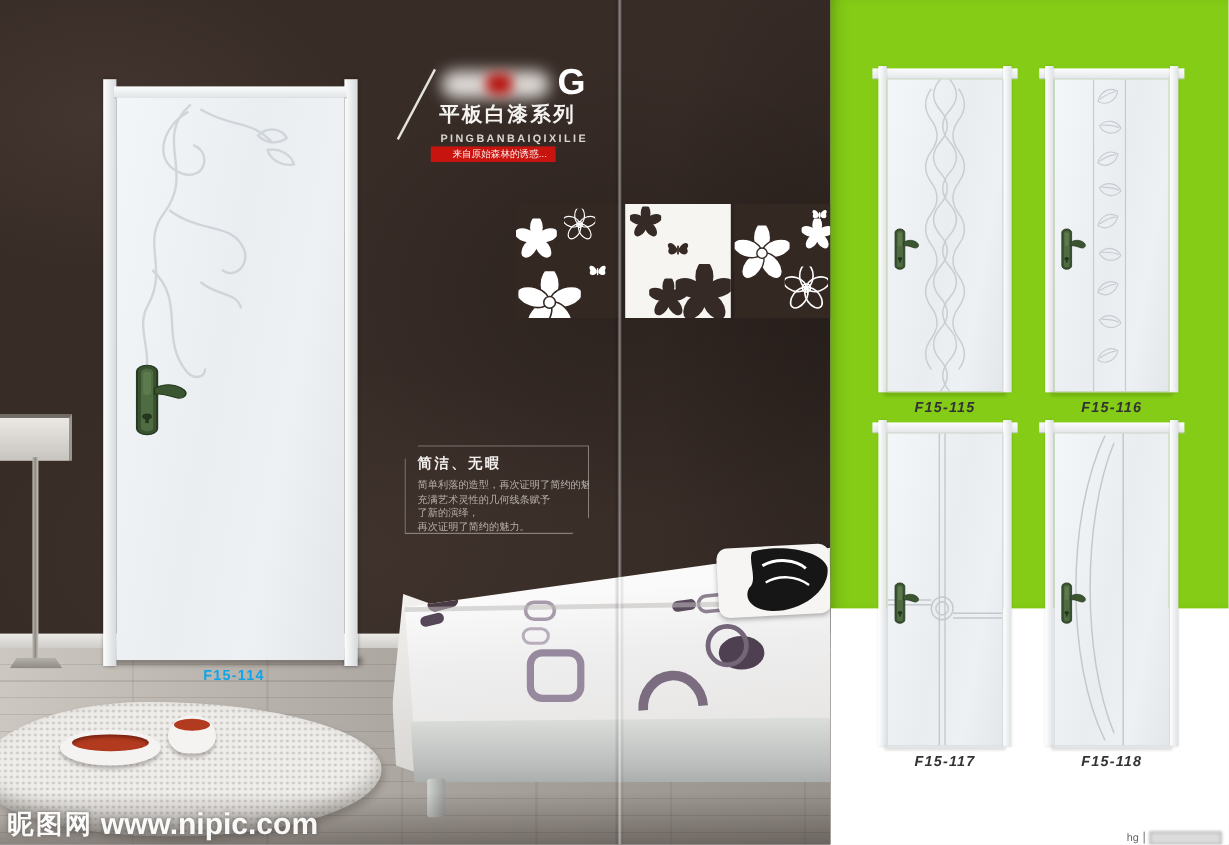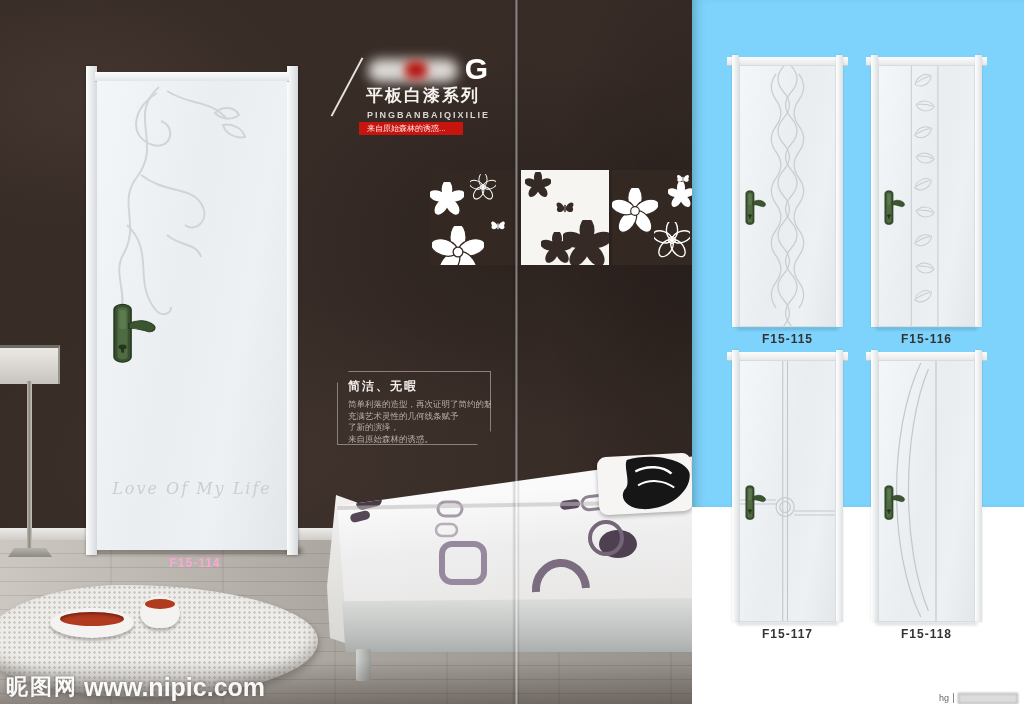--- a/index.html
+++ b/index.html
@@ -38,32 +38,32 @@
   .main-door{position:absolute;left:86px;top:70px;width:212px;height:485px;}
   .md-jamb{position:absolute;top:-4px;width:11px;height:489px;background:linear-gradient(90deg,#fdfdfd,#d6dadc);box-shadow:0 0 3px rgba(0,0,0,.35);}
   .md-jamb.l{left:0;} .md-jamb.r{right:0;}
   .md-lintel{position:absolute;left:9px;right:9px;top:2px;height:9px;background:linear-gradient(#fcfdfd,#e2e6e8);border-bottom:1px solid #b9bdc0;}
   .md-slab{position:absolute;left:11px;top:11px;width:190px;height:469px;
     background:linear-gradient(100deg,#f3f6f8 0%,#eaeef1 45%,#eef1f4 70%,#e2e6e9 100%);}
   .md-script{position:absolute;left:0;top:398px;width:100%;text-align:center;
     font-family:"DejaVu Serif",serif;font-style:italic;font-size:16px;color:#c9ced3;letter-spacing:2px;}
   .door-shadow{position:absolute;left:90px;top:548px;width:212px;height:6px;background:rgba(30,22,18,.4);filter:blur(2px);}
   .md-label{position:absolute;left:130px;top:556px;width:130px;text-align:center;
-    font-size:12px;font-weight:bold;color:#f9a8d4;letter-spacing:1px;}
+    font-size:12px;font-weight:bold;color:#0ea5e9;letter-spacing:1px;}
 
   
   .diag-line{position:absolute;left:346px;top:54px;width:2px;height:66px;background:#e6e3df;transform:rotate(28deg);}
   .logo-row{position:absolute;left:368px;top:54px;width:120px;height:32px;}
   .logo-blob{position:absolute;left:0;top:5px;width:90px;height:23px;background:#efece8;border-radius:12px;filter:blur(6px);opacity:.9;}
   .logo-blob-red{position:absolute;left:37px;top:7px;width:22px;height:18px;background:#b51510;border-radius:6px;filter:blur(5px);}
   .logo-g{position:absolute;right:0;top:-2px;font-size:30px;font-weight:bold;color:#fff;}
   .series-title{position:absolute;left:366px;top:84px;font-size:17px;font-weight:bold;color:#f5f3f0;letter-spacing:2px;white-space:nowrap;}
   .series-sub{position:absolute;left:367px;top:110px;font-size:9px;font-weight:bold;color:#d9d6d2;letter-spacing:2px;}
   .tagline{position:absolute;left:359px;top:122px;width:104px;height:13px;background:#c8140e;
-    font-size:8px;color:#fde9e8;line-height:13px;padding-left:8px;box-sizing:border-box;white-space:nowrap;}
+    font-size:8px;color:#fde9e8;line-height:13px;padding-left:18px;box-sizing:border-box;white-space:nowrap;}
 
   
   .fsq{position:absolute;top:170px;width:88px;height:95px;}
   .fsq.dark{background:#342823;}
   .fsq.light{background:#f7f5f1;}
   .fsq svg{position:absolute;left:0;top:0;width:100%;height:100%;}
 
   
   .feature{position:absolute;left:337px;top:371px;width:154px;height:74px;border:1px solid #8a817b;
     clip-path:polygon(12px 0,100% 0,100% calc(100% - 14px),calc(100% - 14px) 100%,0 100%,0 12px);
@@ -94,22 +94,22 @@
   .rug{position:absolute;left:-18px;top:585px;width:336px;height:112px;background:#efedea;
     border-radius:42% 58% 52% 48% / 55% 50% 50% 45%;
     background-image:radial-gradient(circle,rgba(150,148,142,.4) 1px,transparent 1.5px);background-size:5px 5px;
     box-shadow:inset 0 -8px 14px rgba(120,115,108,.45), 2px 4px 6px rgba(40,30,25,.25);}
   .dish{position:absolute;left:50px;top:608px;width:84px;height:30px;background:#f4f3f1;border-radius:50%;box-shadow:0 3px 3px rgba(60,50,45,.3);}
   .dish-in{position:absolute;left:10px;top:4px;width:64px;height:14px;background:#b23a1f;border-radius:50%;box-shadow:inset 0 2px 3px rgba(60,10,5,.5);}
   .bowl{position:absolute;left:140px;top:596px;width:40px;height:32px;background:#f4f3f1;border-radius:48% 48% 42% 42%/55% 55% 45% 45%;box-shadow:0 3px 3px rgba(60,50,45,.3);}
   .bowl-in{position:absolute;left:5px;top:3px;width:30px;height:10px;background:#b23a1f;border-radius:50%;}
 
   
-  .panel{position:absolute;left:692px;top:0;width:332px;height:507px;background:#7dd3fc;
-    box-shadow:inset 10px 0 14px -10px rgba(0,0,0,.35);}
+  .panel{position:absolute;left:692px;top:0;width:332px;height:507px;background:#84cc16;
+    box-shadow:inset 10px 0 14px -10px rgba(0,0,0,.35);font-style:italic;}
   .thumb{position:absolute;width:121px;height:300px;}
   .t-jamb{position:absolute;top:0;width:7px;height:272px;background:linear-gradient(90deg,#ffffff,#dde1e3);box-shadow:0 0 2px rgba(0,0,0,.15);}
   .t-jamb.l{left:5px;} .t-jamb.r{right:5px;}
   .t-lintel{position:absolute;left:0;top:2px;width:121px;height:8px;background:linear-gradient(#fdfdfd,#e5e8ea);border-bottom:1px solid #c7cbce;}
   .t-slab{position:absolute;left:12px;top:10px;width:97px;height:262px;border:1px solid #d8dcdf;box-sizing:border-box;
     background:linear-gradient(100deg,#f4f7f9,#e9edf0 50%,#eef1f4 75%,#e3e7ea);}
   .t-shadow{position:absolute;left:10px;top:272px;width:101px;height:3px;background:rgba(0,0,0,.15);filter:blur(1.5px);}
   .t-art{position:absolute;left:0;top:0;width:95px;height:260px;}
   .t-handle{position:absolute;left:1px;top:124px;width:26px;height:36px;}
   .t-label{position:absolute;left:0;top:277px;width:121px;text-align:center;
@@ -186,21 +186,20 @@
             <path d="M118,28 C126,20 138,22 142,30 C134,36 124,34 118,28 Z"></path>
             <path d="M126,40 C136,38 146,44 148,52 C138,54 128,48 126,40 Z"></path>
             <path d="M44,90 C70,110 96,100 106,122 C112,136 98,148 88,140"></path>
             <path d="M30,140 C58,166 36,196 58,224 C64,232 74,230 74,222"></path>
             <path d="M70,150 C84,162 100,158 104,172"></path>
           </g>
         </svg>
         <svg class="main-handle" viewBox="0 0 48 90" preserveAspectRatio="none">
             <use href="#handle"></use>
           </svg>
-        <div class="md-script">Love Of My Life</div>
       </div>
     </div>
     <div class="md-label">F15-114</div>
 
     <div class="diag-line"></div>
     <div class="logo-row">
       <div class="logo-blob"></div>
       <div class="logo-blob-red"></div>
       <span class="logo-g">G</span>
     </div>
@@ -231,21 +230,21 @@
         <use href="#flower" x="56" y="12" width="26" height="26" fill="#ffffff"></use>
         <use href="#butterfly" x="64" y="2" width="14" height="14" fill="#ffffff"></use>
       </svg>
     </div>
 
     <div class="feature">
       <div class="feature-title">简洁、无暇</div>
       <div class="feature-line">简单利落的造型，再次证明了简约的魅力。</div>
       <div class="feature-line">充满艺术灵性的几何线条赋予</div>
       <div class="feature-line">了新的演绎，</div>
-      <div class="feature-line">来自原始森林的诱惑。</div>
+      <div class="feature-line">再次证明了简约的魅力。</div>
     </div>
 
     <div class="bed-drape"></div>
     <div class="bed-sheet">
       <svg width="362" height="150" viewBox="0 0 362 150">
         <g fill="none">
           <rect x="26" y="44" width="26" height="12" rx="6" fill="#4a3b47" transform="rotate(-14 39 50)"></rect>
           <rect x="20" y="60" width="20" height="9" rx="4.5" fill="#564758" transform="rotate(-14 30 64)"></rect>
           <rect x="108" y="50" width="24" height="14" rx="7" stroke="#a79bab" stroke-width="3"></rect>
           <rect x="106" y="72" width="21" height="12" rx="6" stroke="#b7adbb" stroke-width="2.5"></rect>

